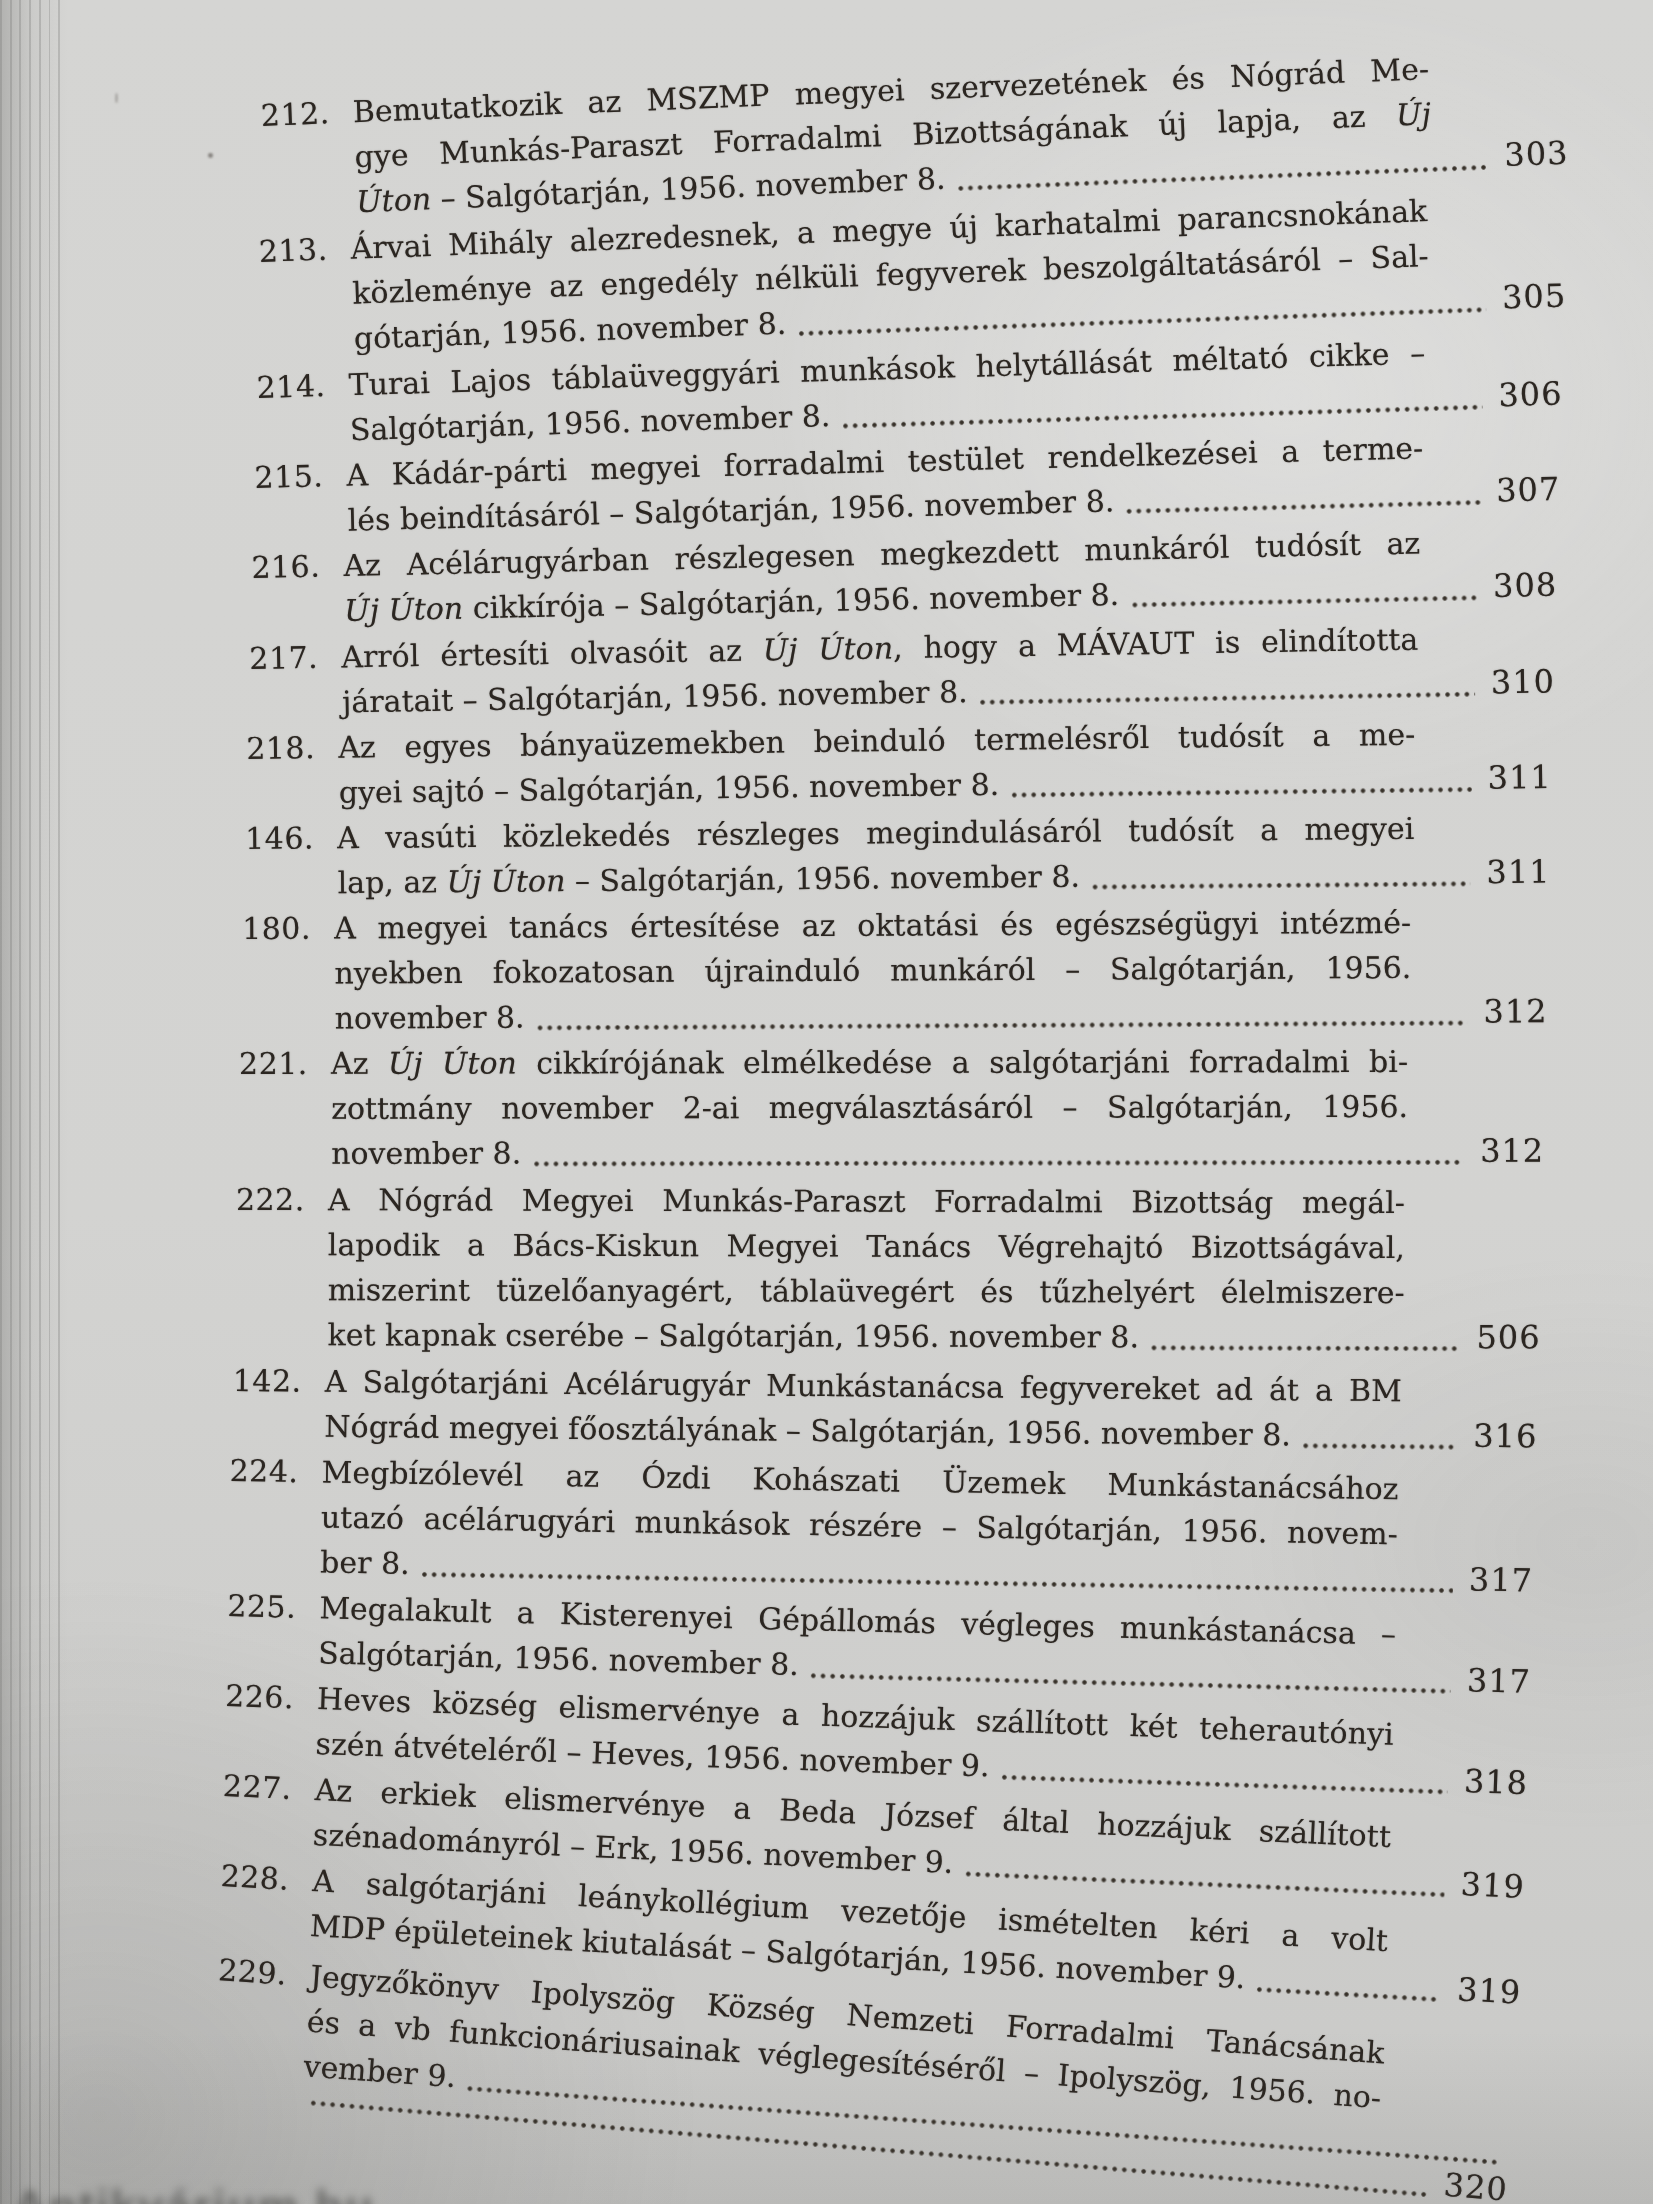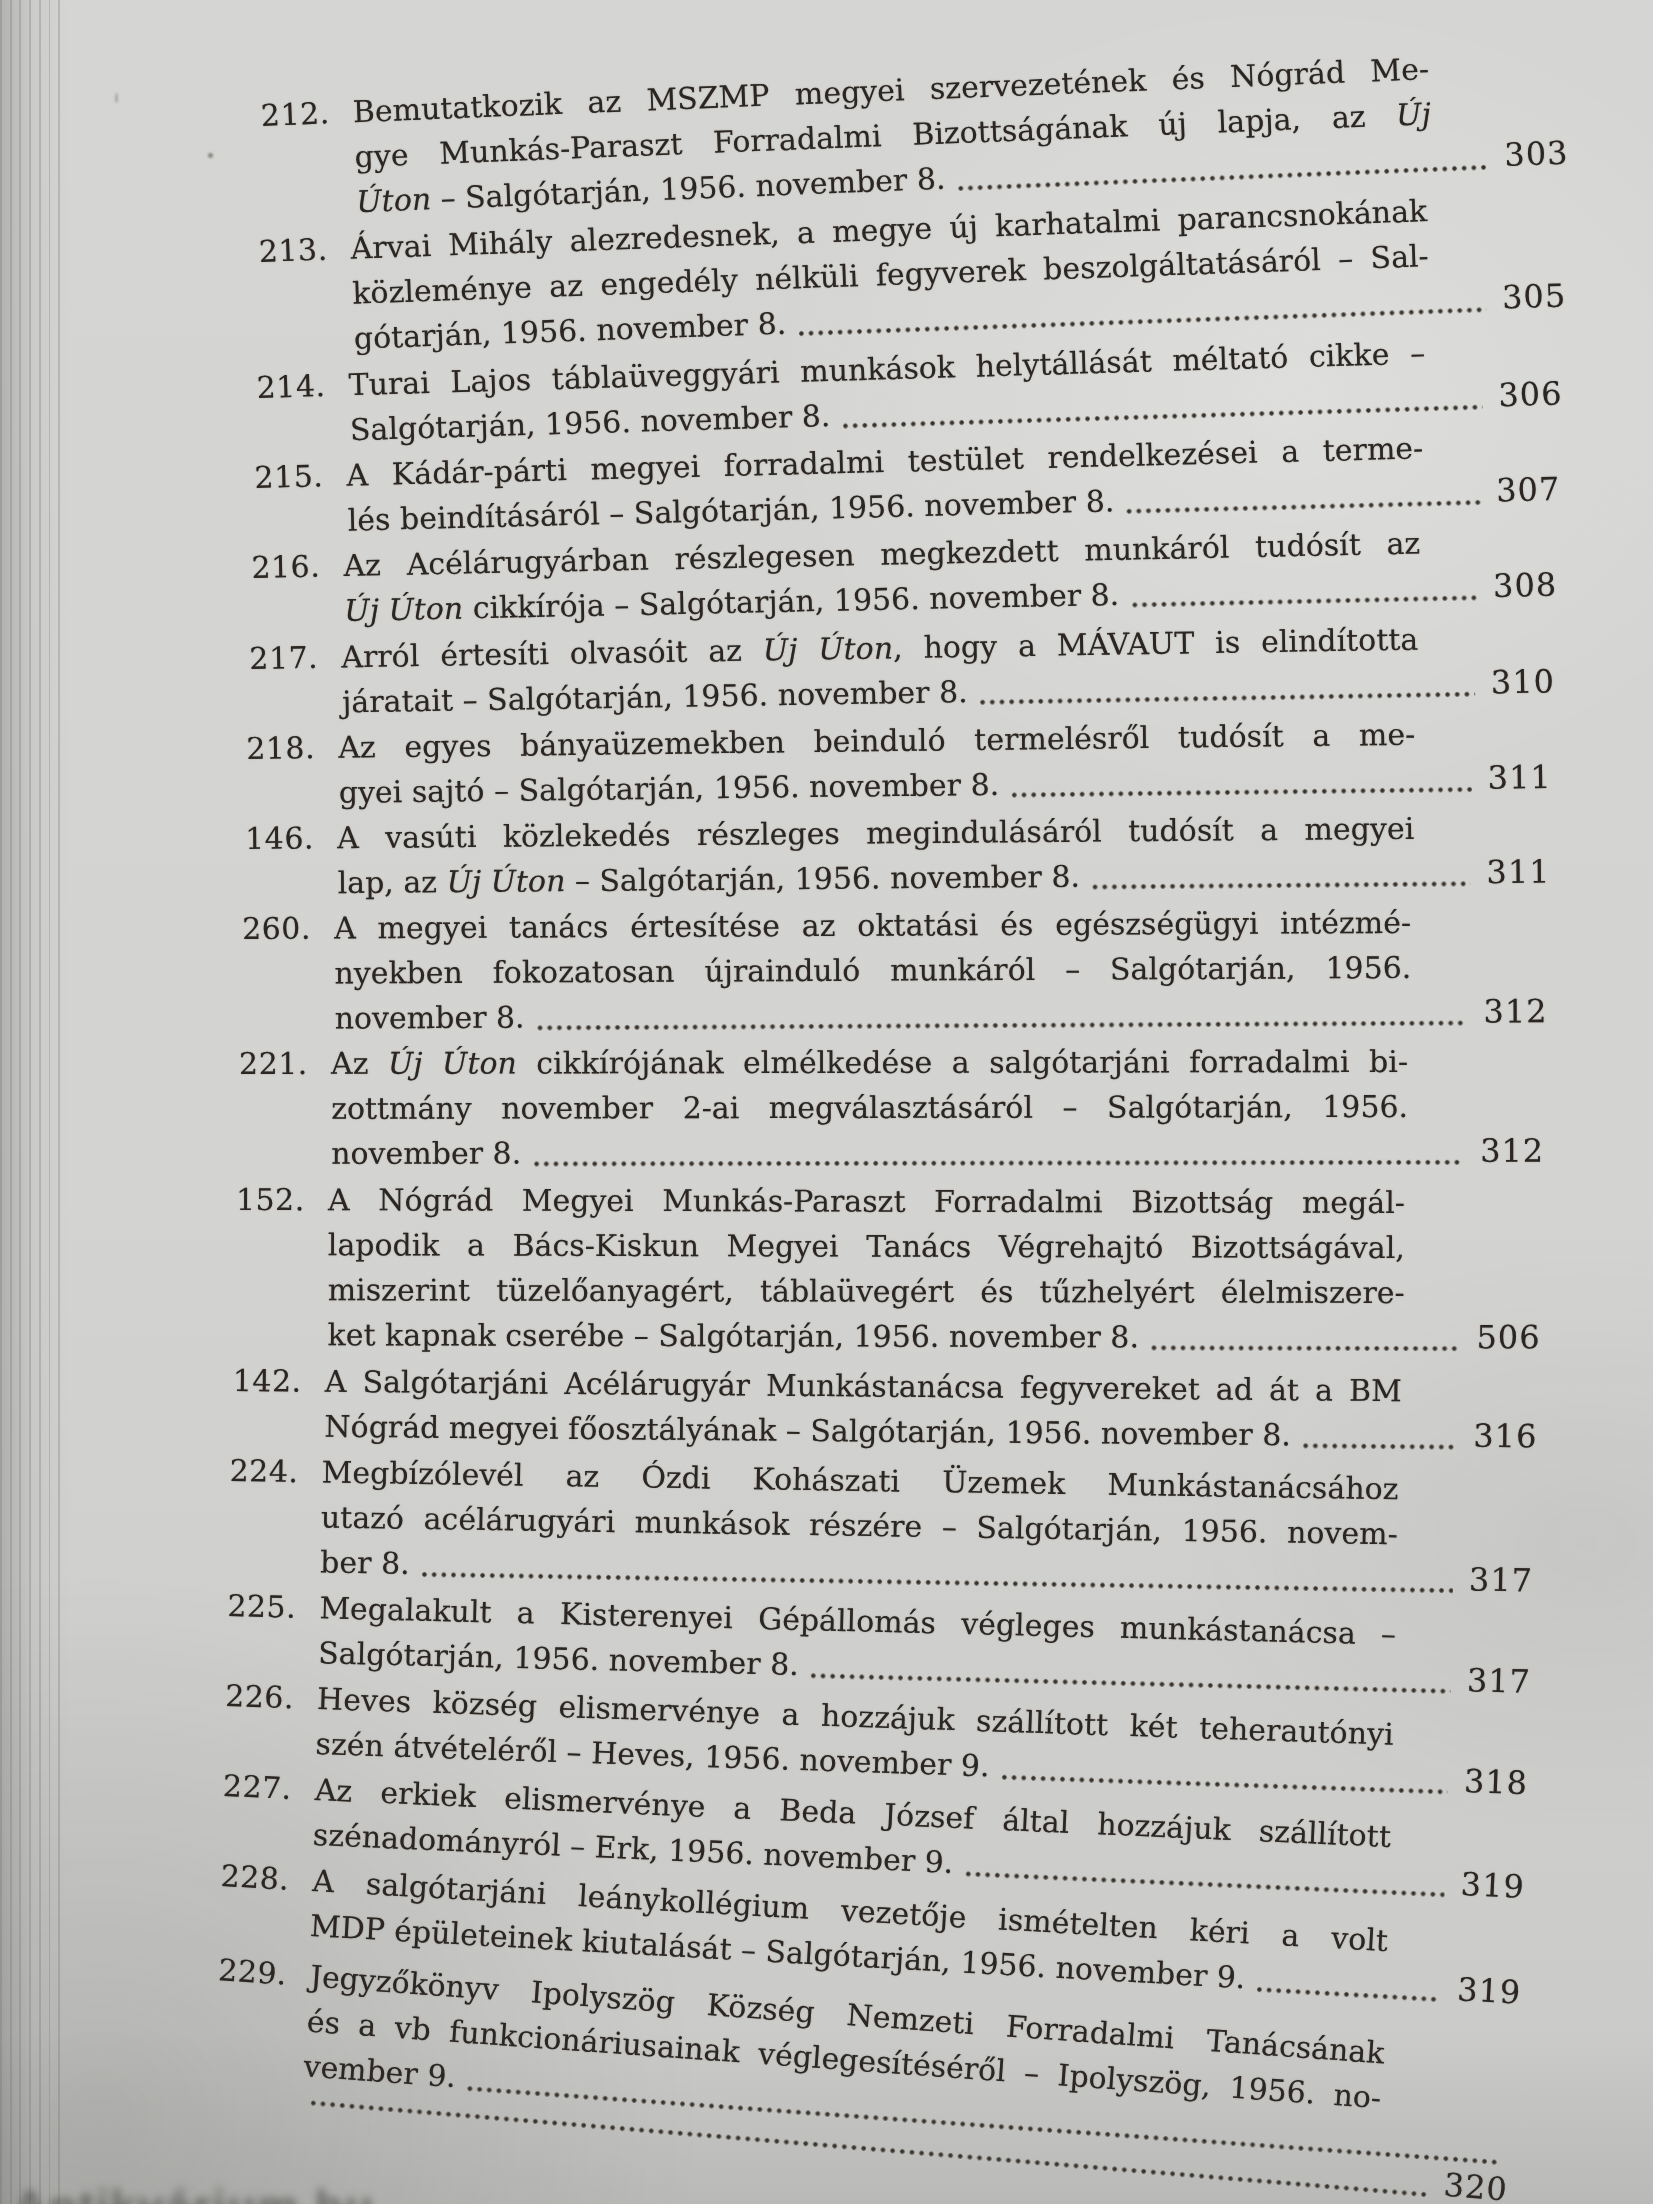--- a/index.html
+++ b/index.html
@@ -136,21 +136,21 @@
       <div class="body" style="width: 1213px;">
         <div class="line just">A vasúti közlekedés részleges megindulásáról tudósít a megyei</div>
         <div class="line last">
           <span>lap, az <em>Új Úton</em> – Salgótarján, 1956. november 8. </span>
           <span class="leader"></span>
           <span class="pagenum">311</span>
         </div>
       </div>
     </div>
     <div class="entry" style="top: 906px; left: 242px; width: 1305px; transform: rotate(-0.3deg);">
-      <div class="num">260.</div>
+      <div class="num">180.</div>
       <div class="body" style="width: 1213px;">
         <div class="line just">A megyei tanács értesítése az oktatási és egészségügyi intézmé-</div>
         <div class="line just">nyekben fokozatosan újrainduló munkáról – Salgótarján, 1956.</div>
         <div class="line last">
           <span>november 8. </span>
           <span class="leader"></span>
           <span class="pagenum">312</span>
         </div>
       </div>
     </div>
@@ -160,21 +160,21 @@
         <div class="line just">Az <em>Új Úton</em> cikkírójának elmélkedése a salgótarjáni forradalmi bi-</div>
         <div class="line just">zottmány november 2-ai megválasztásáról – Salgótarján, 1956.</div>
         <div class="line last">
           <span>november 8. </span>
           <span class="leader"></span>
           <span class="pagenum">312</span>
         </div>
       </div>
     </div>
     <div class="entry" style="top: 1177px; left: 236px; width: 1305px; transform: rotate(0.15deg);">
-      <div class="num">152.</div>
+      <div class="num">222.</div>
       <div class="body" style="width: 1213px;">
         <div class="line just">A Nógrád Megyei Munkás-Paraszt Forradalmi Bizottság megál-</div>
         <div class="line just">lapodik a Bács-Kiskun Megyei Tanács Végrehajtó Bizottságával,</div>
         <div class="line just">miszerint tüzelőanyagért, táblaüvegért és tűzhelyért élelmiszere-</div>
         <div class="line last">
           <span>ket kapnak cserébe – Salgótarján, 1956. november 8. </span>
           <span class="leader"></span>
           <span class="pagenum">506</span>
         </div>
       </div>

